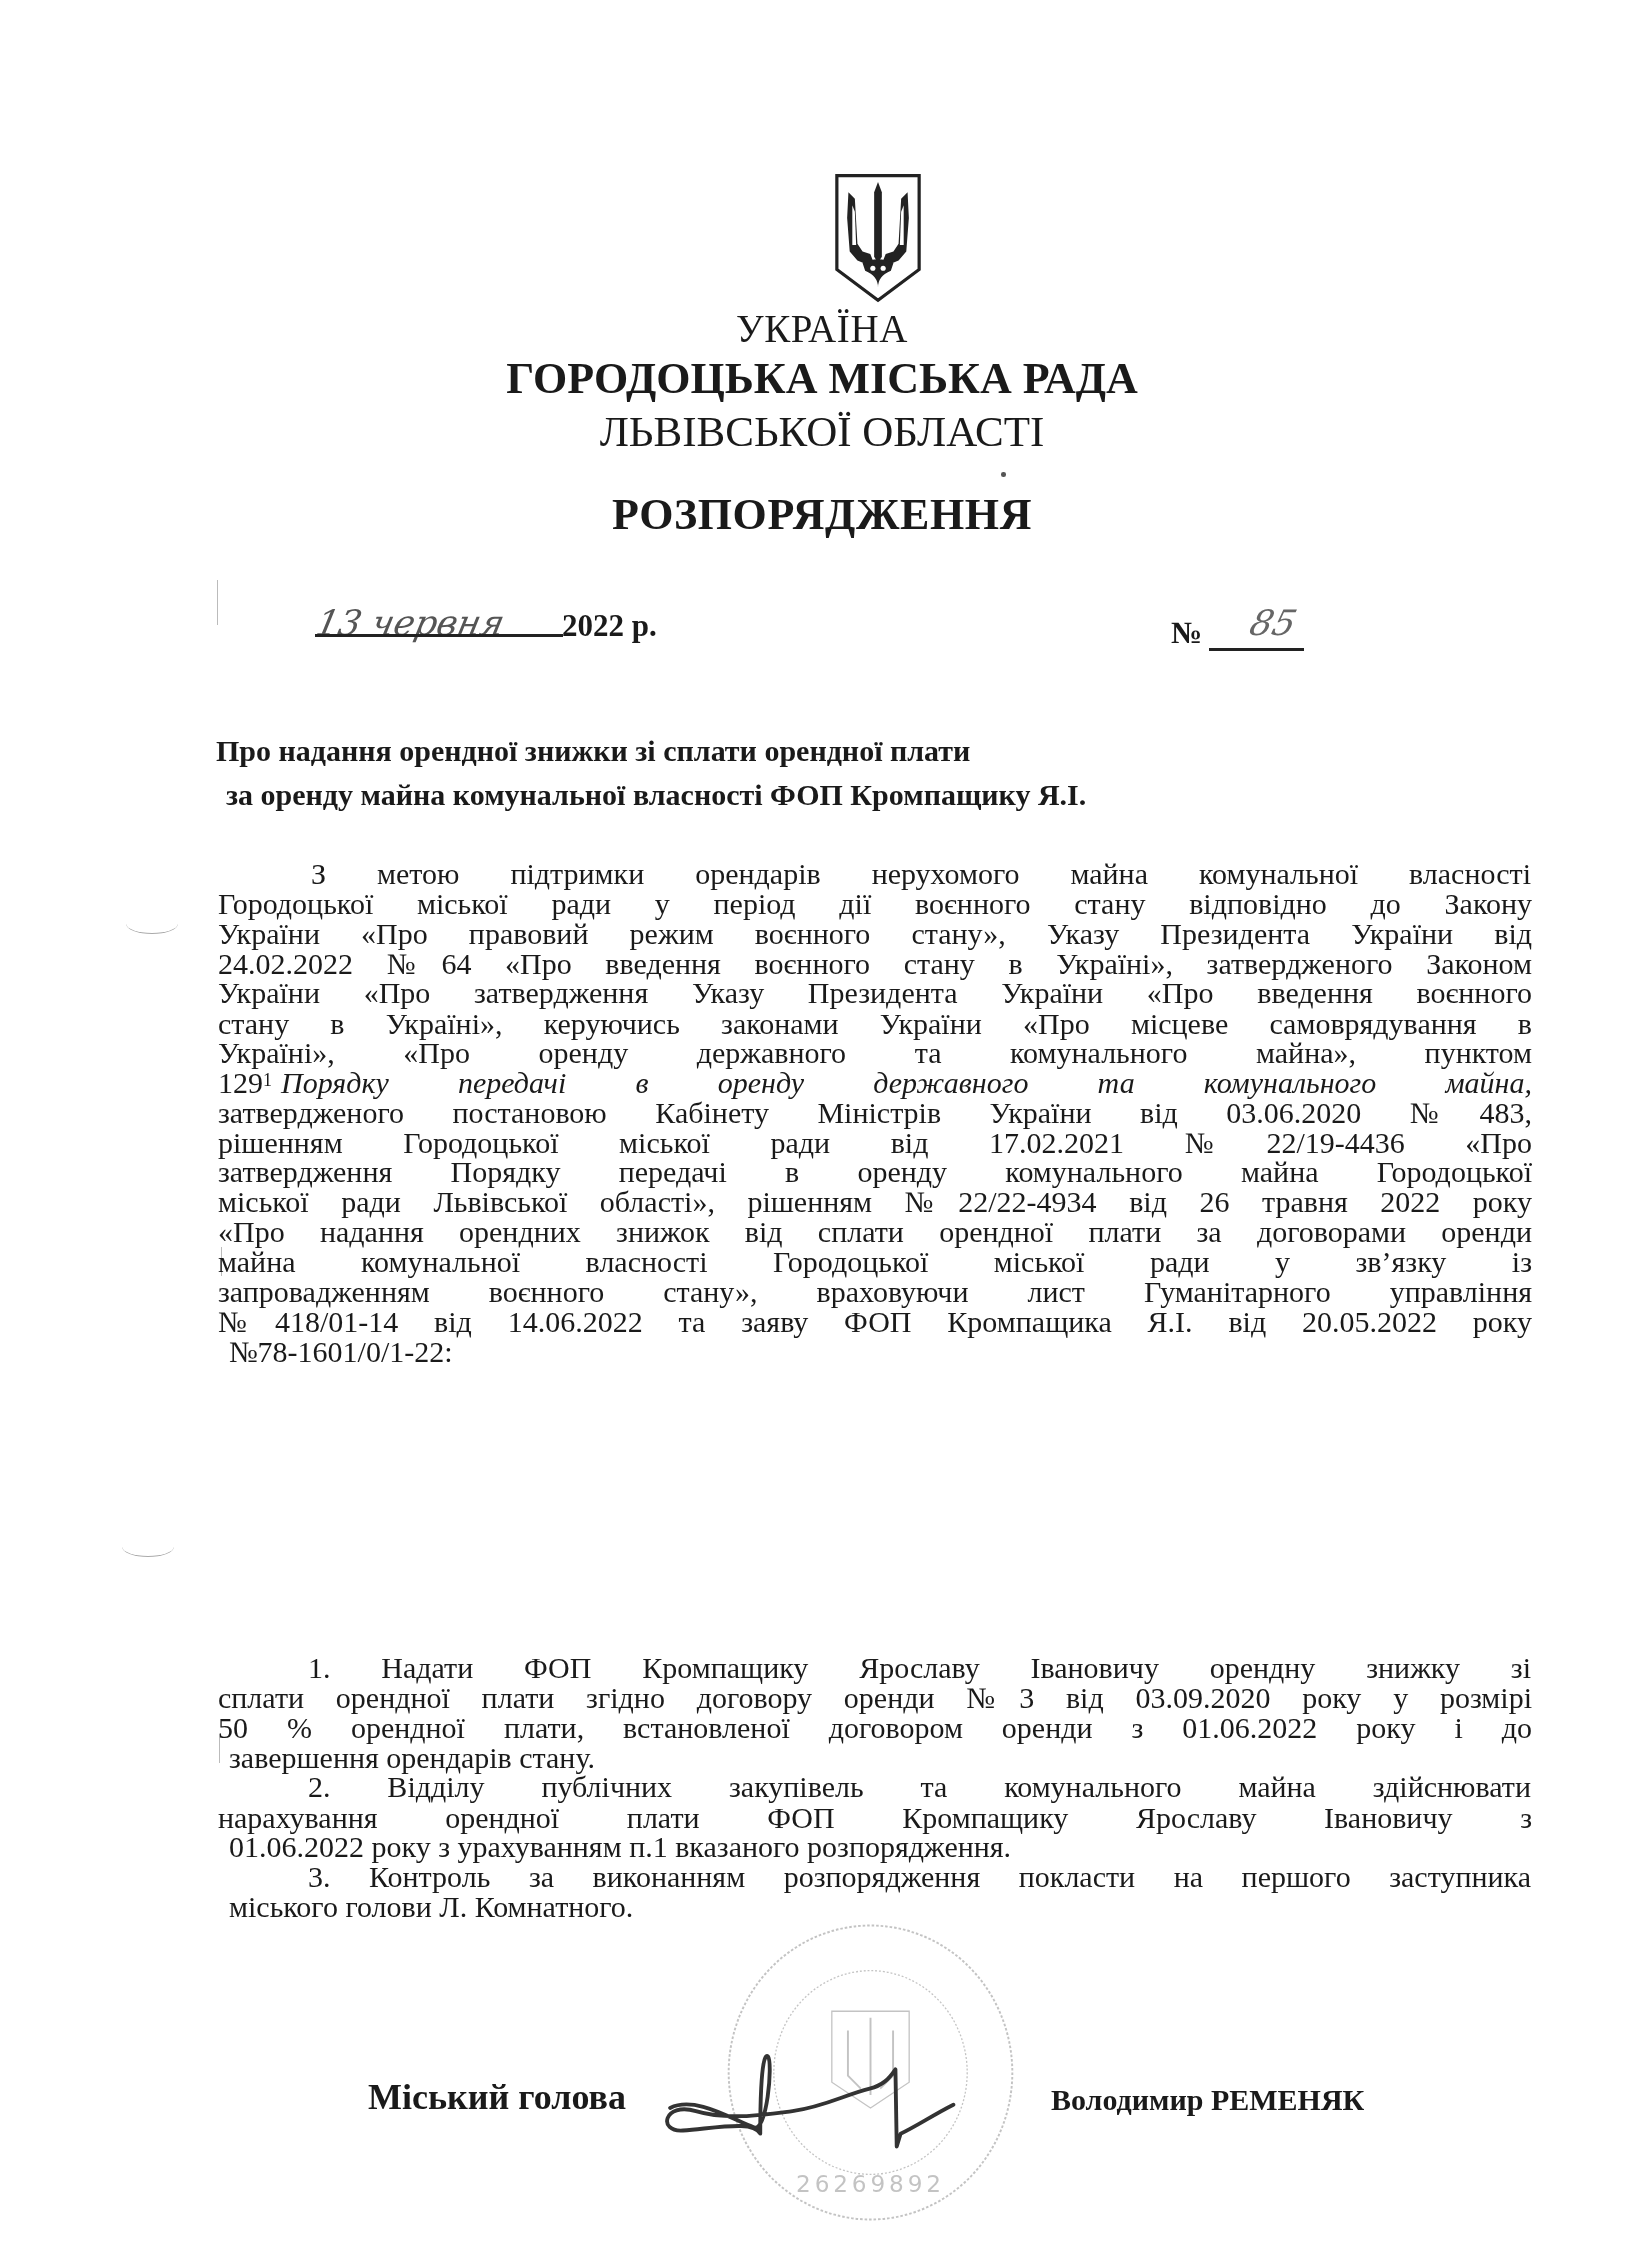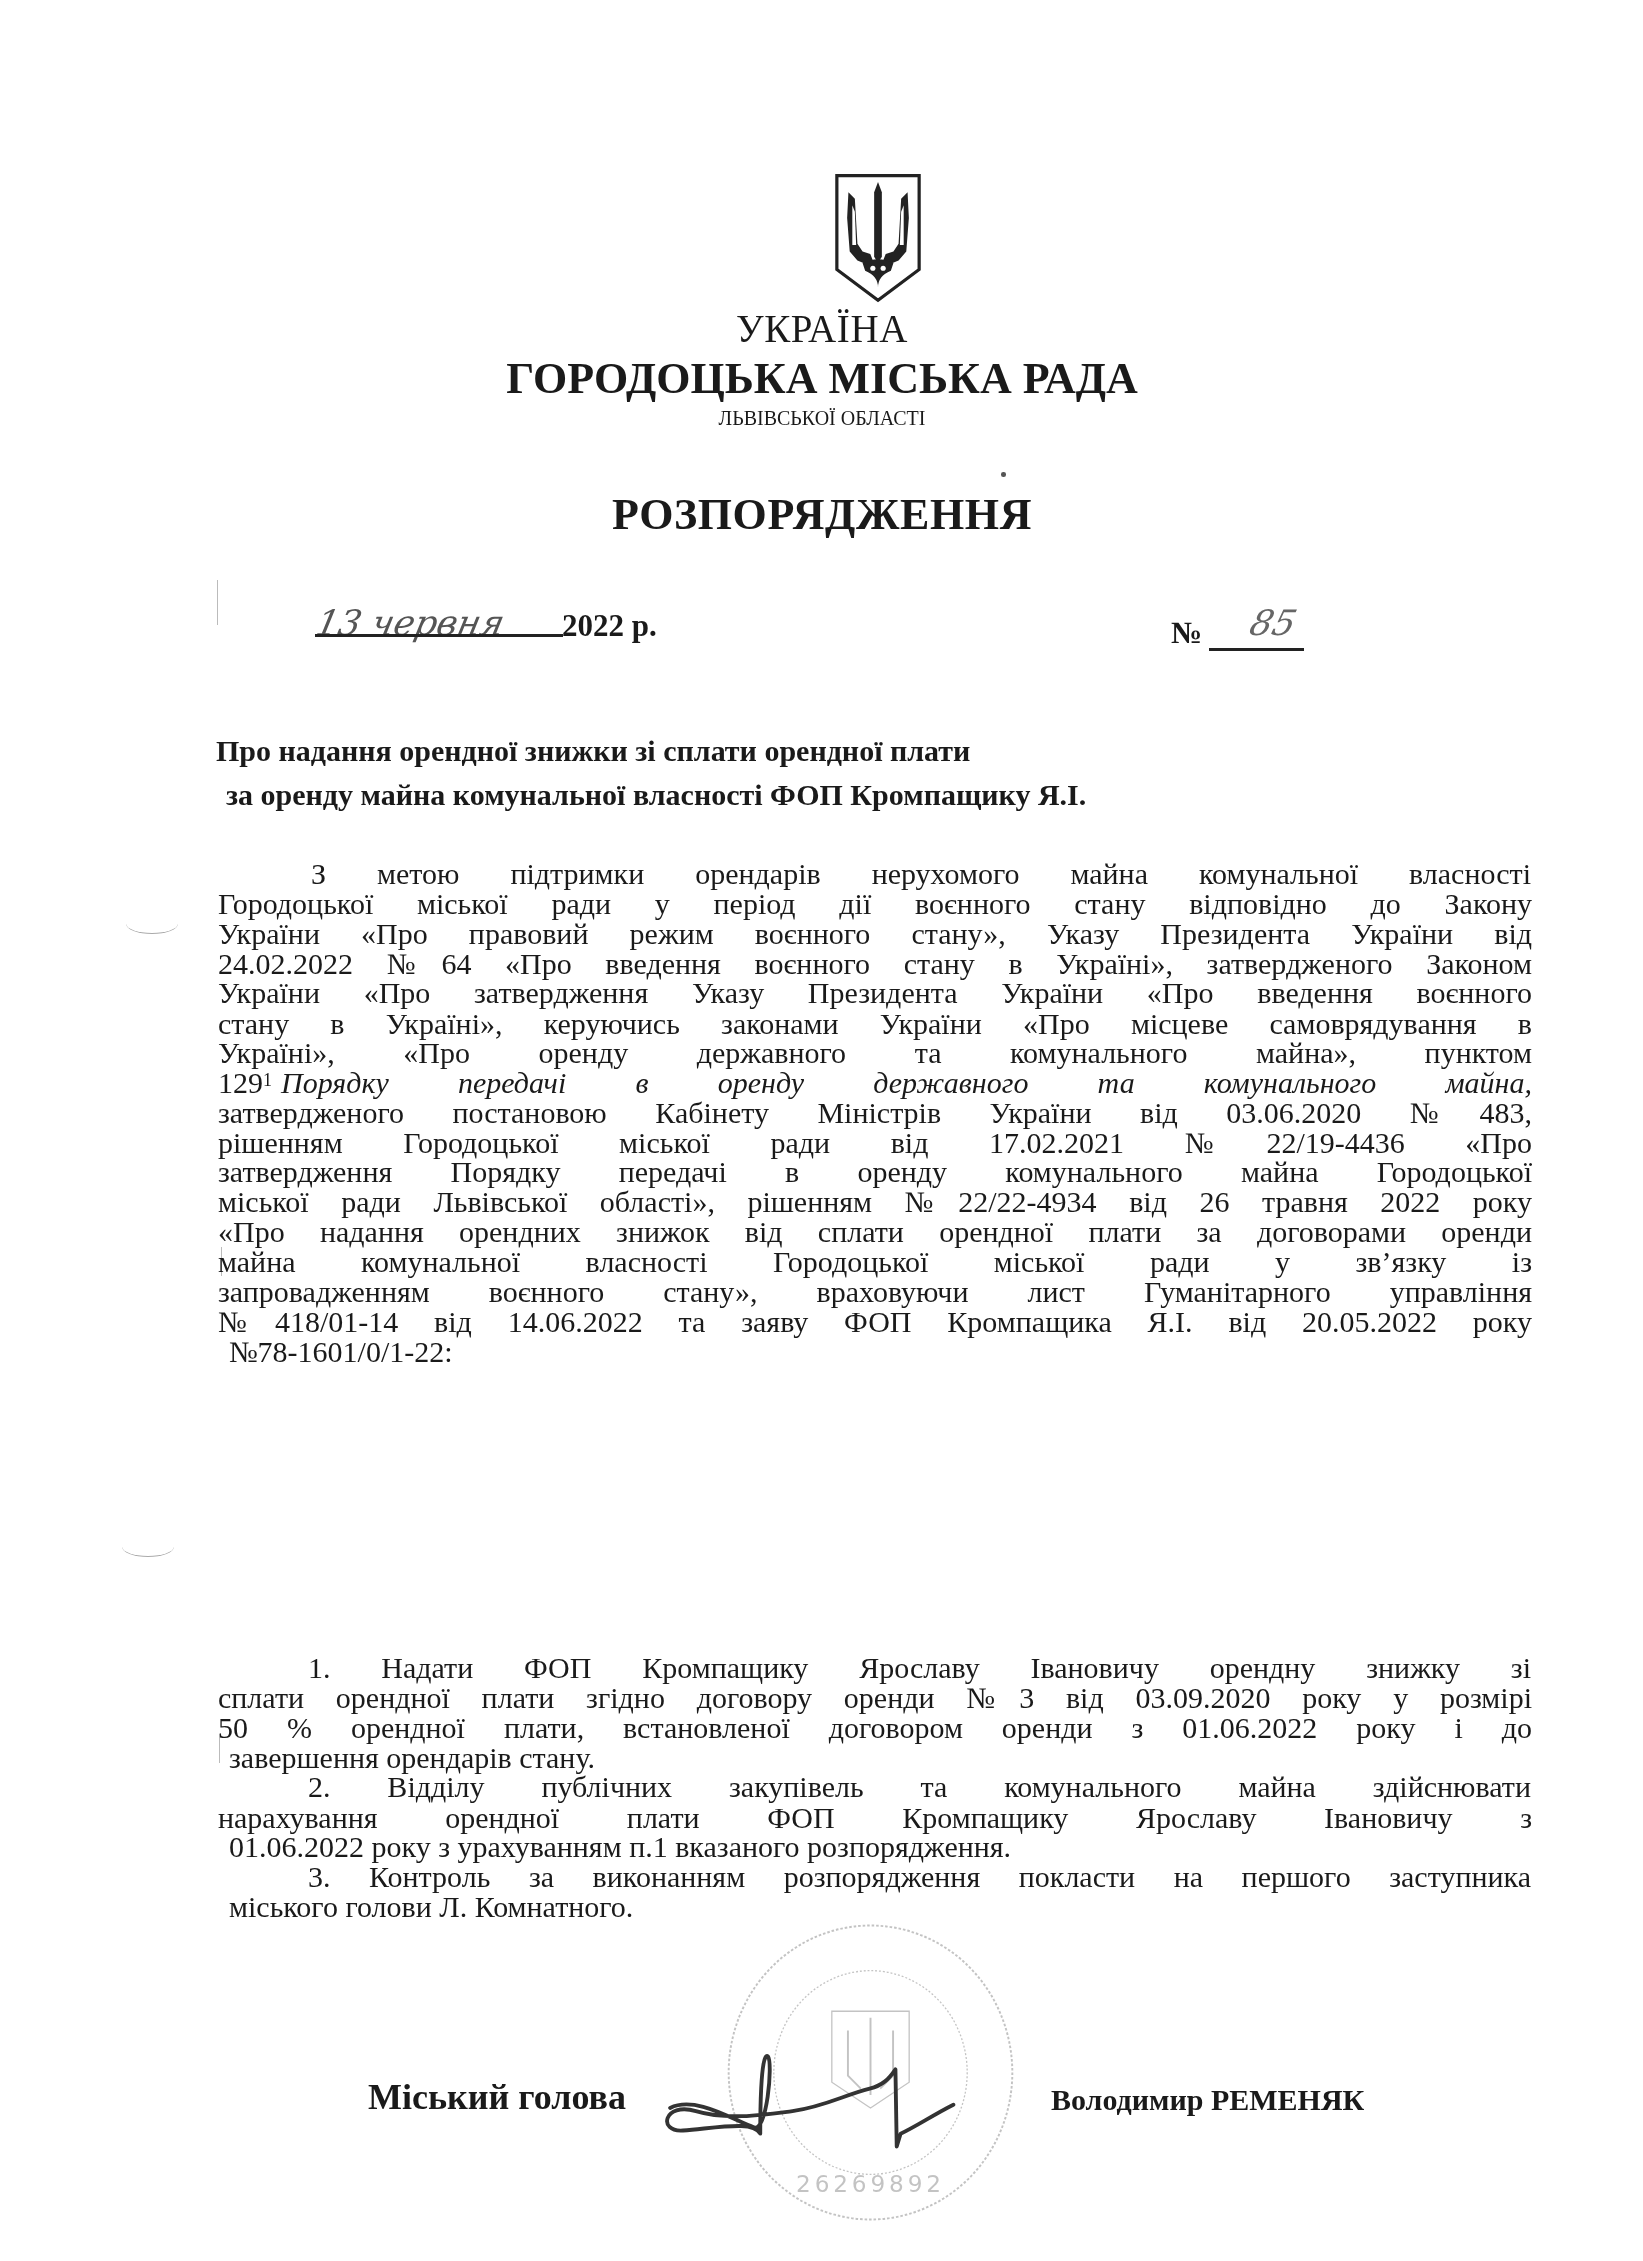--- a/index.html
+++ b/index.html
@@ -6,21 +6,21 @@
   body { width: 1644px; height: 2261px; position: relative; overflow: hidden;
          font-family: "Liberation Serif", "DejaVu Serif", serif; color: #1a1a1a; }
   .abs { position: absolute; }
 
   
   #coat { left: 833px; top: 173px; width: 90px; height: 130px; }
 
   .hdr { left: 0; width: 1644px; text-align: center; white-space: nowrap; }
   #country { top: 306px; font-size: 39px; letter-spacing: 0.6px; }
   #council { top: 353px; font-size: 44px; font-weight: bold; }
-  #region  { top: 407px; font-size: 20px; }
+  #region  { top: 407px; font-size: 43px; }
   #dot { left: 1001px; top: 472px; width: 4.5px; height: 4.5px; border-radius: 50%; background: #555; }
   #doctype { top: 489px; font-size: 44px; font-weight: bold; letter-spacing: 0.6px; }
 
   
   #date-hand { left: 316px; top: 603px; width: 226px; height: 48px; color: #555;
                font-family: "DejaVu Serif", serif; font-style: italic; font-size: 35px;
                white-space: nowrap; transform: skewX(-12deg); }
   #date-line { left: 315px; top: 634px; width: 248px; height: 3.2px; background: #222; }
   #date-year { left: 562px; top: 608px; font-size: 31px; font-weight: bold; white-space: nowrap; }
   #num-sign  { left: 1171px; top: 615px; font-size: 31px; font-weight: bold; }

